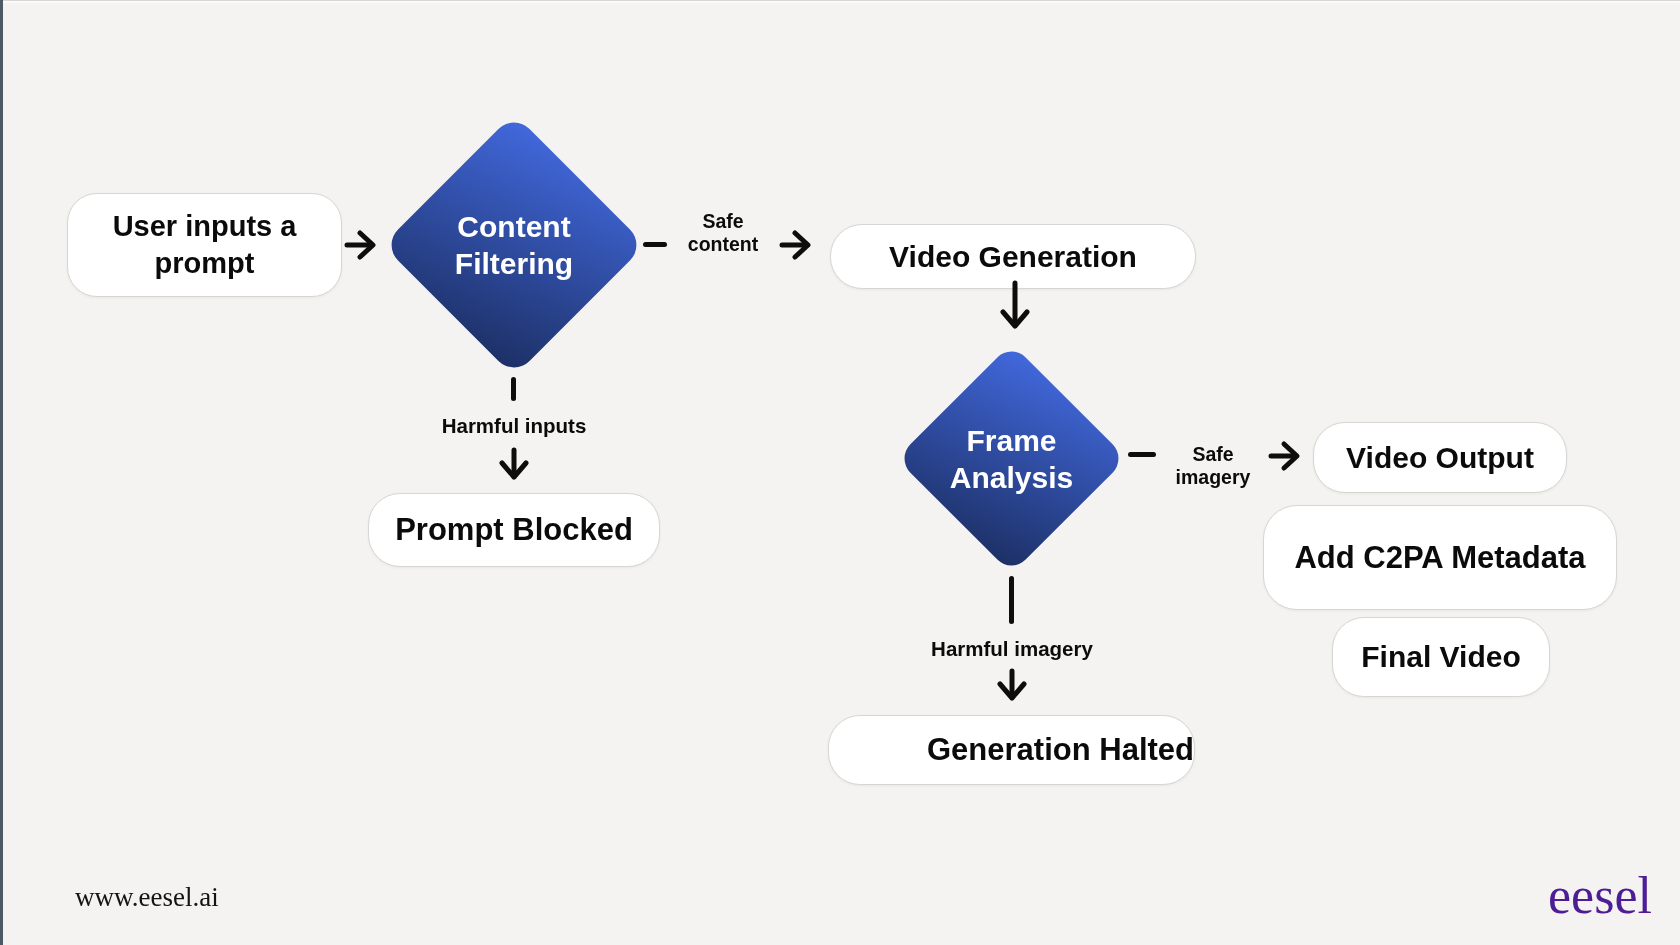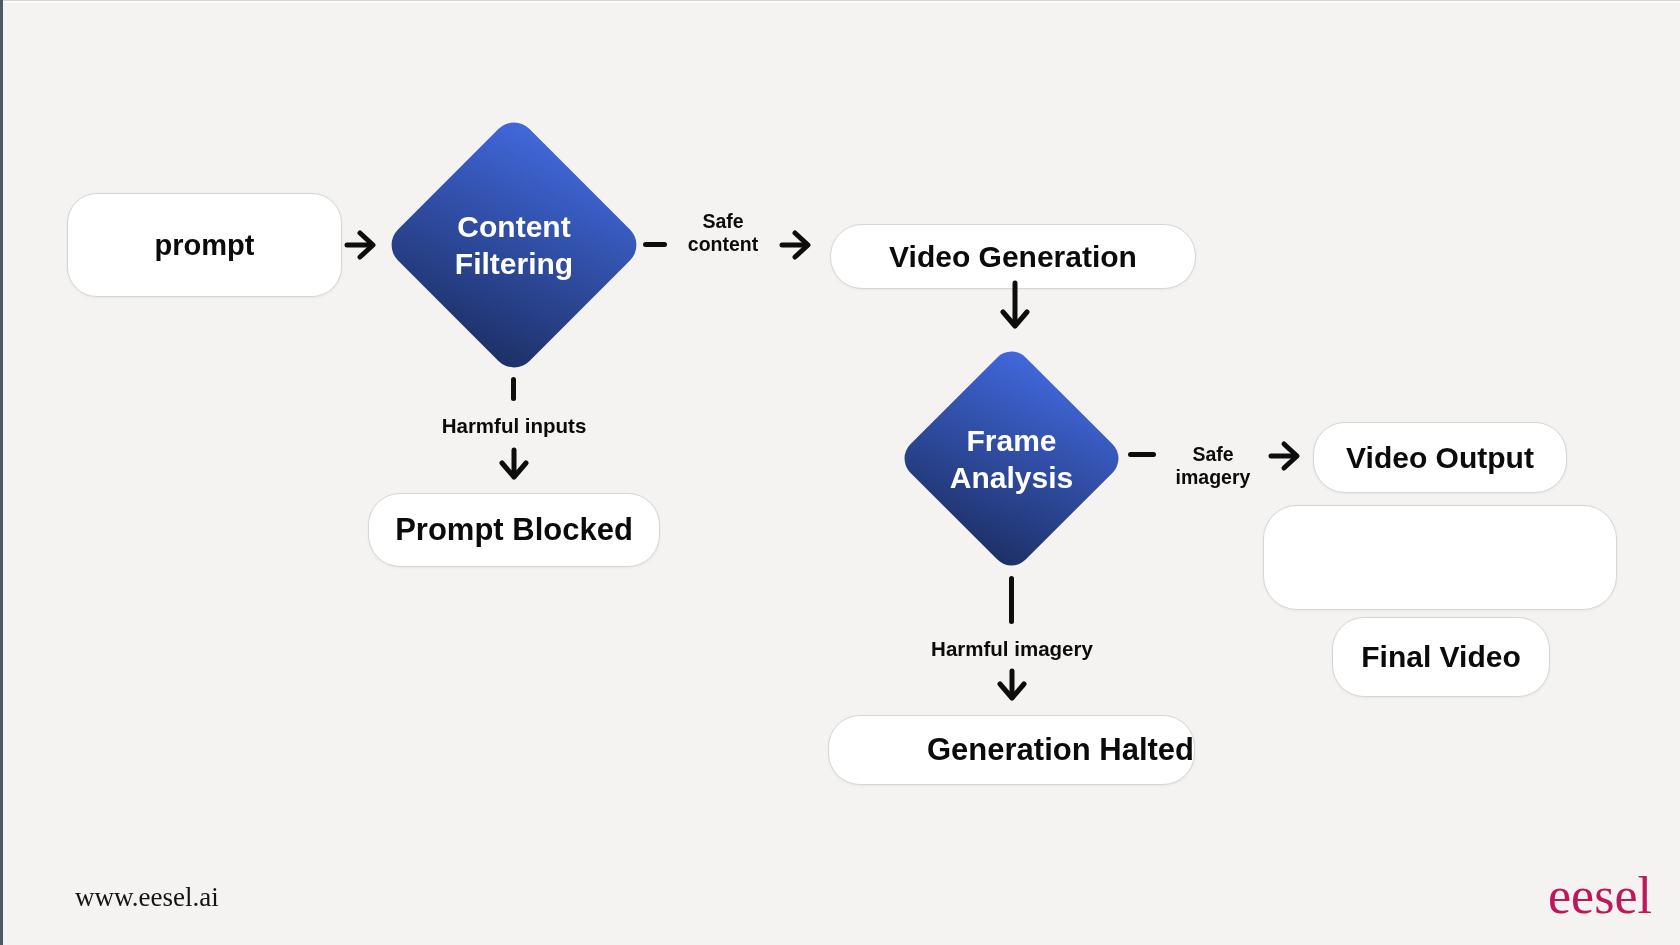--- a/index.html
+++ b/index.html
@@ -86,33 +86,34 @@
     left: 75px; top: 882px;
     font-family: "Liberation Serif", serif;
     font-size: 27px;
     color: #15140f;
   }
   .footer-logo {
     position: absolute;
     left: 1548px; top: 866px;
     font-family: "Liberation Serif", serif;
     font-size: 52px;
-    color: #be185d;
+    color: #4c1d95;
   }
 </style>
 </head>
 <body>
 
 <div id="canvas">
 
   <div class="edge-top"></div>
   <div class="edge-top-hl"></div>
   <div class="edge-left"></div>
 
   <div class="node" style="left:67px; top:193px; width:275px; height:104px; font-size:29px; line-height:37px; border-radius:30px;">
+    <span class="line">User inputs a</span>
     <span class="line">prompt</span>
   </div>
 
   <svg class="arrow" style="left:344px; top:229px;" width="36" height="32" viewBox="0 0 36 32">
     <path d="M3 16 H28"></path>
       <path d="M16 4 L29 16 L16 28"></path>
   </svg>
 
   <div class="diamond" style="left:421px; top:152px; width:186px; height:186px;">
     <div class="diamond-bg"></div>
@@ -176,20 +177,21 @@
   <svg class="arrow" style="left:1268px; top:440px;" width="36" height="32" viewBox="0 0 36 32">
     <path d="M3 16 H28"></path>
       <path d="M16 4 L29 16 L16 28"></path>
   </svg>
 
   <div class="node" style="left:1313px; top:422px; width:254px; height:71px; font-size:30px;">
     <span class="line">Video Output</span>
   </div>
 
   <div class="node" style="left:1263px; top:505px; width:354px; height:105px; font-size:31px; line-height:39px; border-radius:34px;">
+    <span class="line">Add C2PA Metadata</span>
   </div>
 
   <div class="node" style="left:1332px; top:617px; width:218px; height:80px; font-size:30px;">
     <span class="line">Final Video</span>
   </div>
 
   <div class="stub-v" style="left:1009px; top:576px; height:48px;"></div>
 
   <div class="edge-label" style="left:892px; top:637px; width:240px; font-size:20.5px;">
     <span class="line">Harmful imagery</span>

